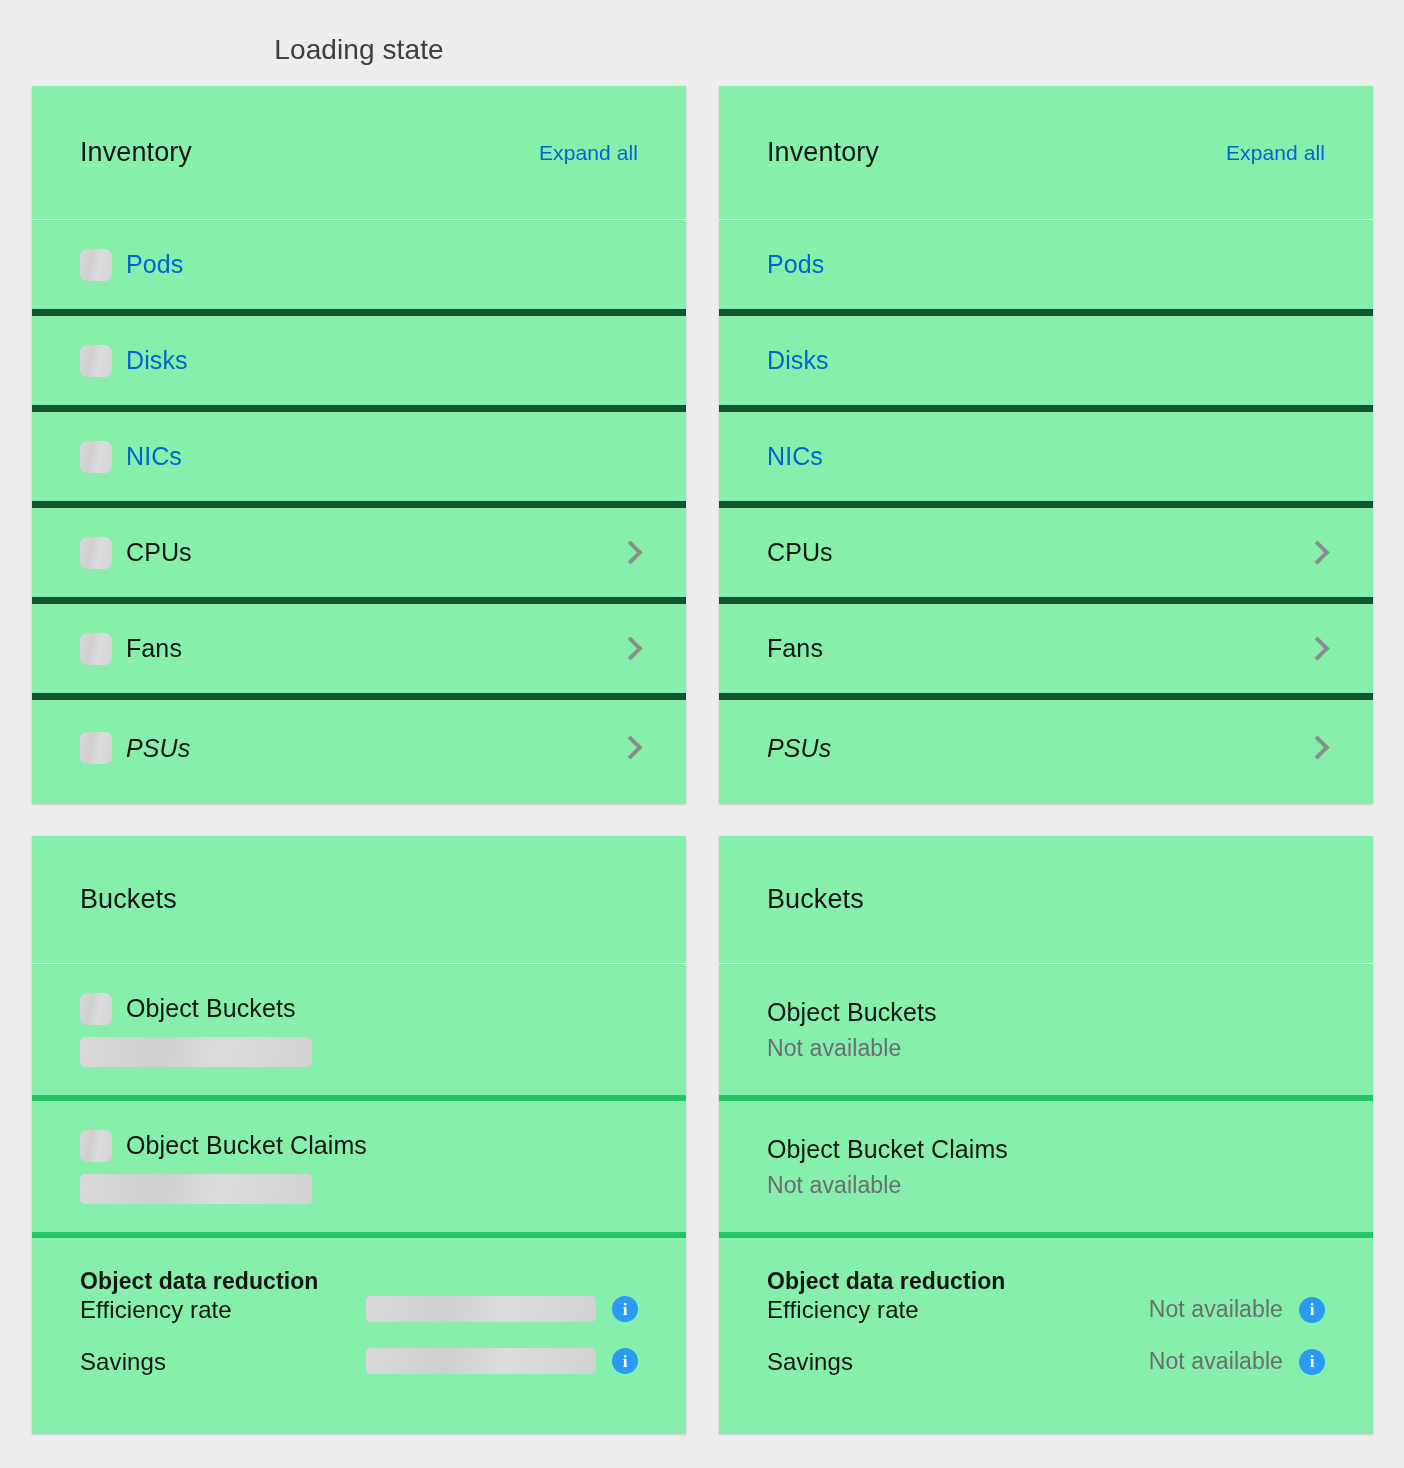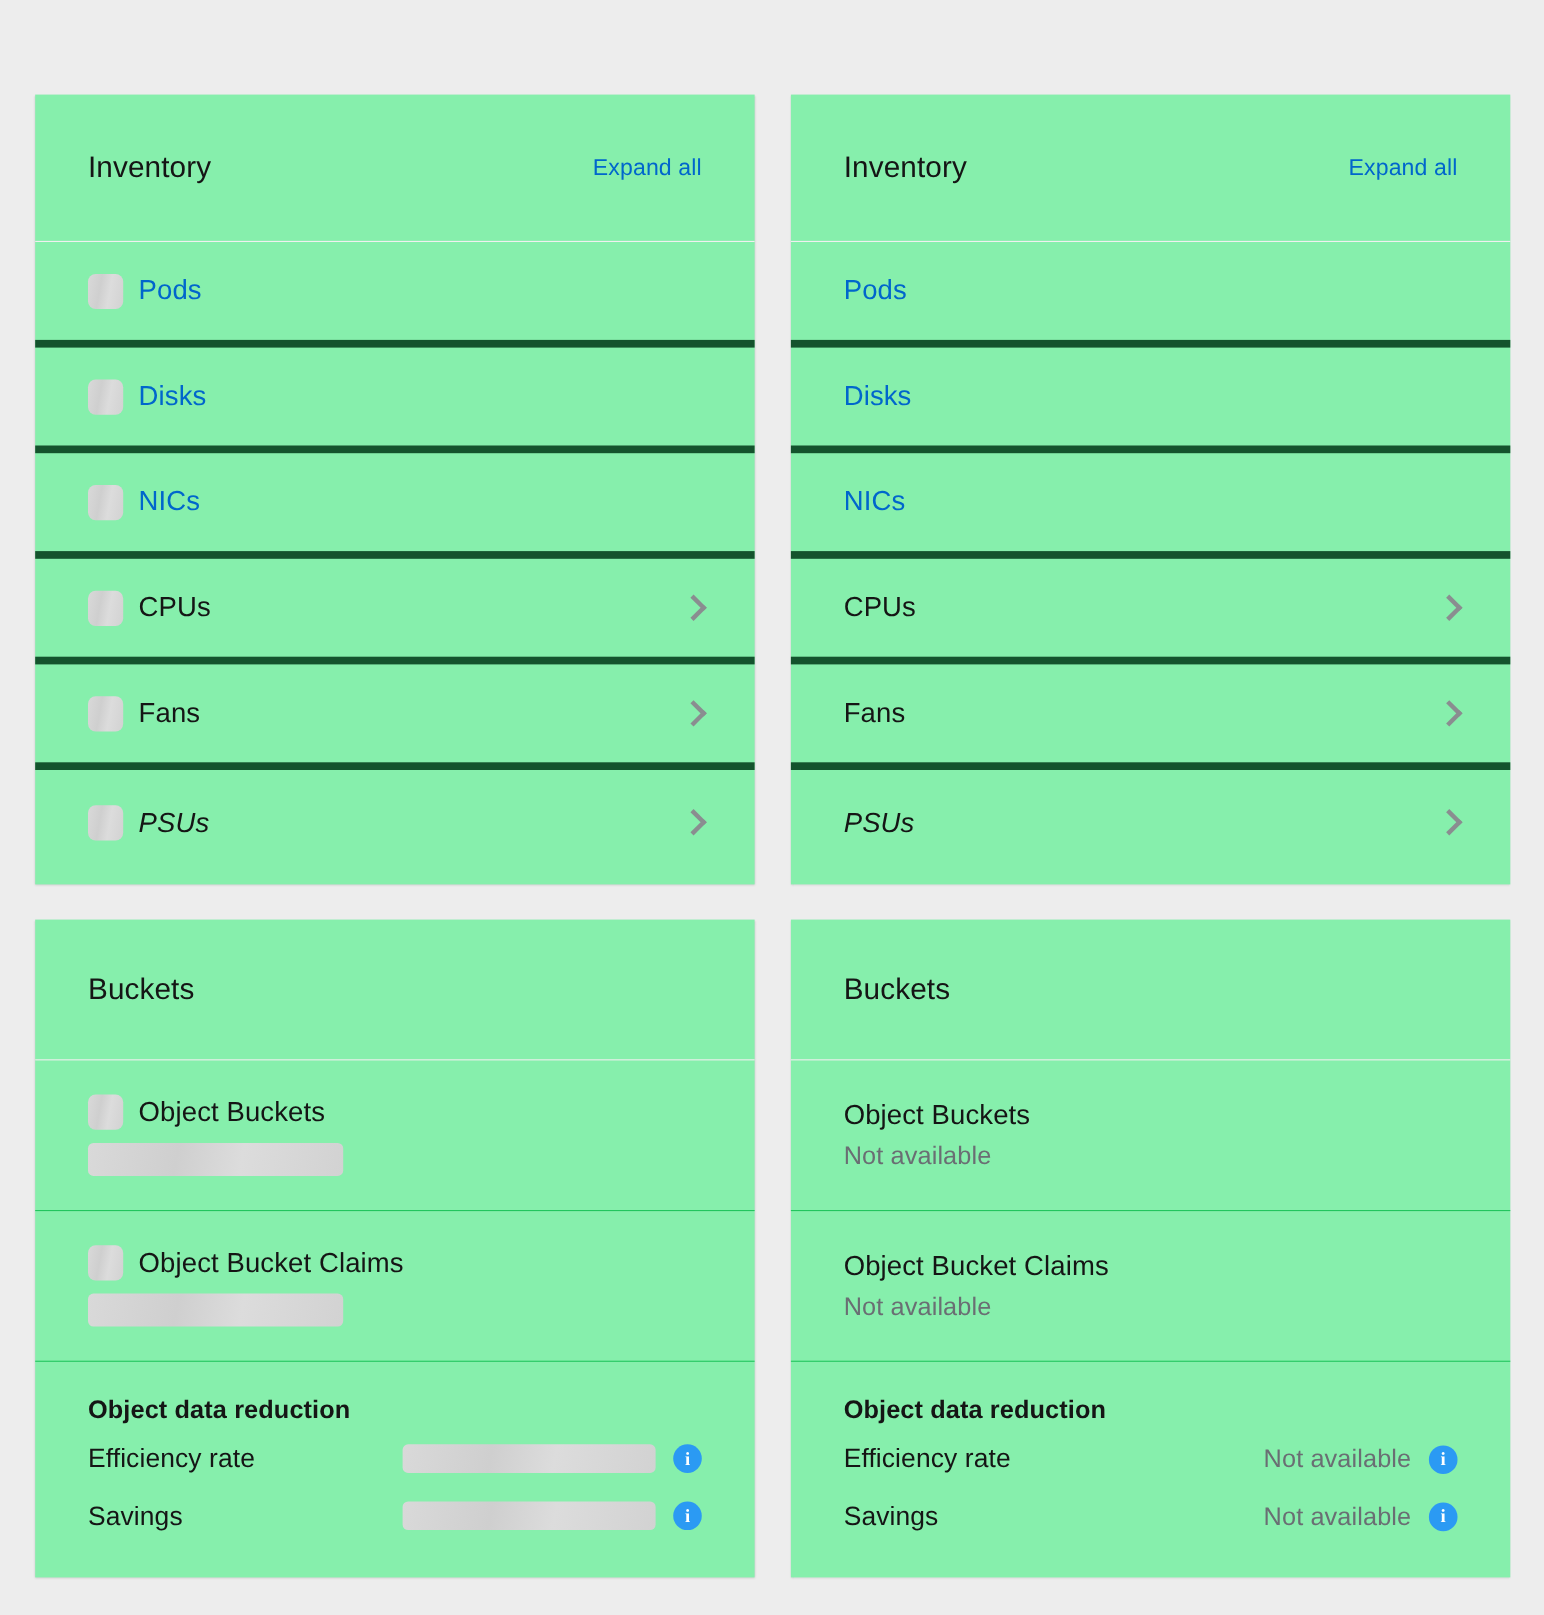--- a/index.html
+++ b/index.html
@@ -134,21 +134,21 @@
     border-radius: 5px;
   }
 
   
   .bk-row {
     padding: 0 48px;
     height: 137px;
     display: flex;
     flex-direction: column;
     justify-content: center;
-    border-bottom: 1px solid #22c55e;
+    border-bottom: 6px solid #22c55e;
   }
   .bk-head {
     display: flex;
     align-items: center;
   }
   .bk-title {
     font-size: 25px;
     color: #151515;
     letter-spacing: 0.1px;
   }
@@ -161,21 +161,21 @@
   .bk-value-skeleton { margin-top: 12px; }
 
   
   .reduction {
     padding: 30px 48px 0 48px;
   }
   .reduction-title {
     font-size: 23px;
     font-weight: 700;
     color: #151515;
-    margin-bottom: 18px;
+    margin-bottom: 1px;
     letter-spacing: 0.1px;
   }
   .metric {
     display: flex;
     align-items: flex-start;
     height: 52px;
   }
   .metric-label {
     font-size: 24px;
     color: #151515;
@@ -209,20 +209,21 @@
     flex: none;
     line-height: 1;
   }
   .info-icon span { transform: translateY(-0.5px); }
 </style>
 </head>
 <body>
 
 <div class="page">
 
+  <div class="col-title left">Loading state</div>
 
   <div class="card inventory left">
     <div class="card-header">
       <div class="card-title">Inventory</div>
       <div class="expand-all">Expand all</div>
     </div>
 
     <div class="inv-row">
       <span class="sk sk-square"></span>
       <span class="inv-label link">Pods</span>

